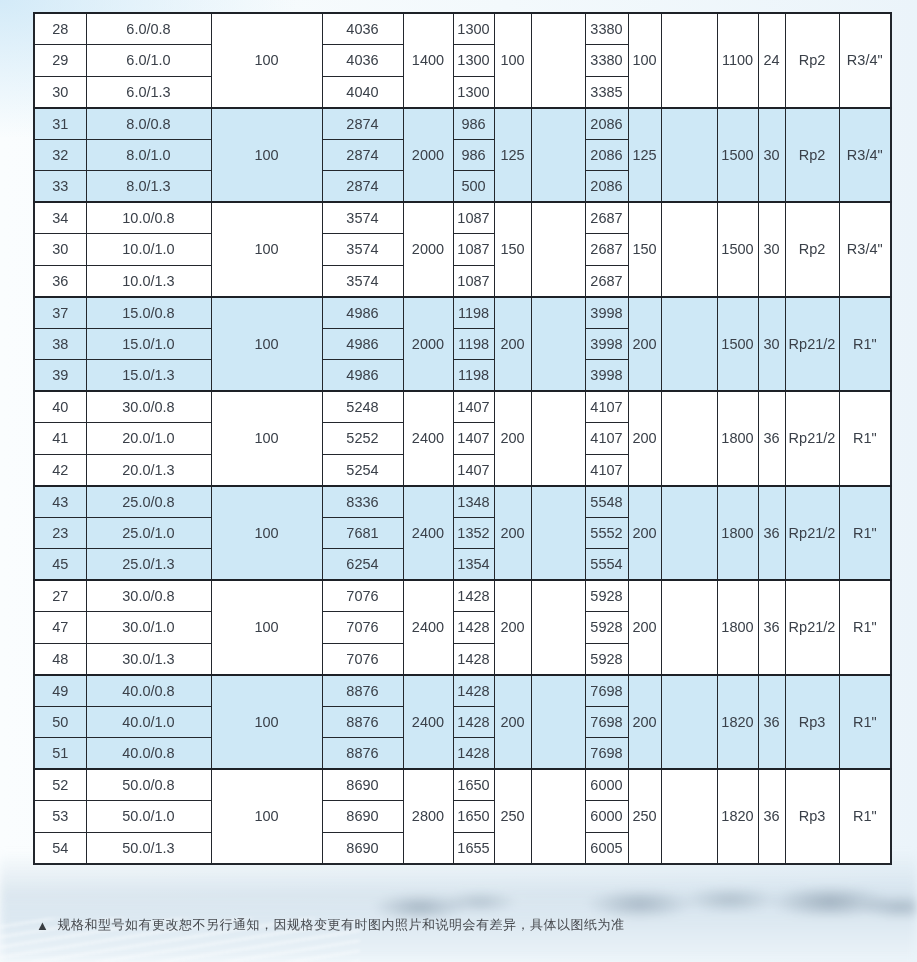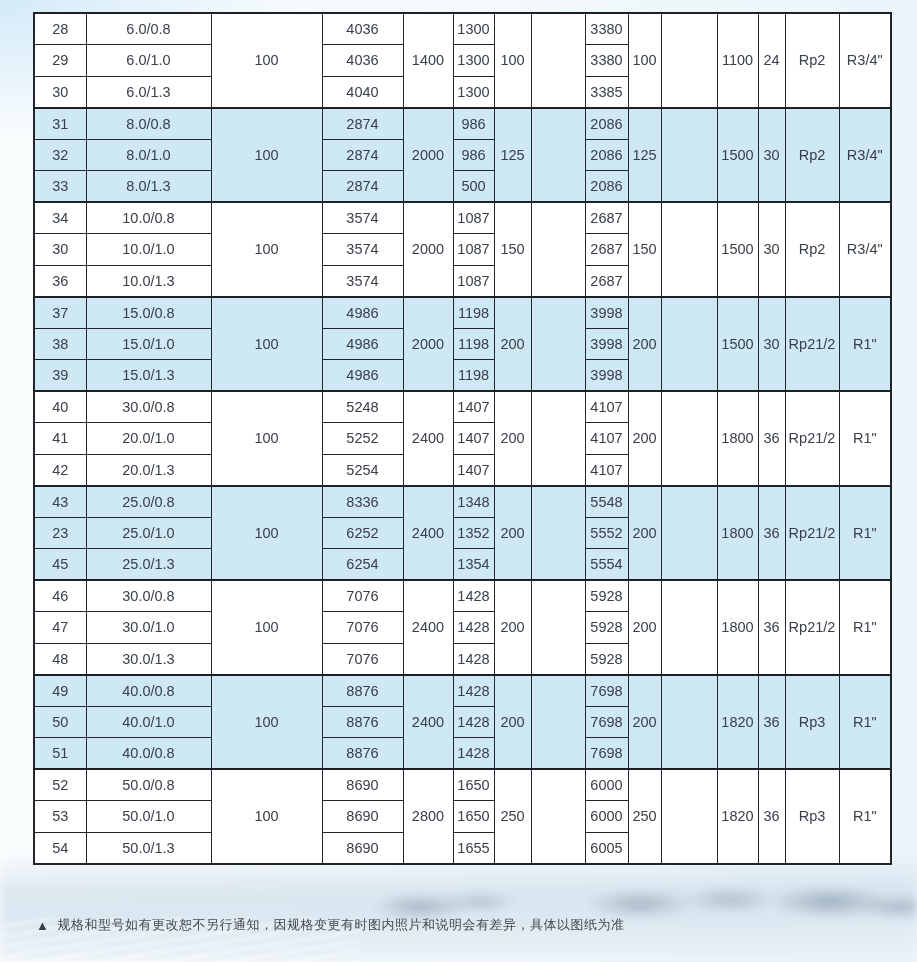--- a/index.html
+++ b/index.html
@@ -261,33 +261,33 @@
         <td rowspan="3">200</td>
         <td rowspan="3"></td>
         <td rowspan="3">1800</td>
         <td rowspan="3">36</td>
         <td rowspan="3">Rp21/2</td>
         <td rowspan="3">R1"</td>
       </tr>
       <tr class="row-blue">
         <td>23</td>
         <td>25.0/1.0</td>
-        <td>6252</td>
+        <td>7681</td>
         <td>1352</td>
         <td>5552</td>
       </tr>
       <tr class="row-blue">
         <td>45</td>
         <td>25.0/1.3</td>
         <td>6254</td>
         <td>1354</td>
         <td>5554</td>
       </tr>
       <tr class="sec-first row-white">
-        <td>46</td>
+        <td>27</td>
         <td>30.0/0.8</td>
         <td rowspan="3">100</td>
         <td>7076</td>
         <td rowspan="3">2400</td>
         <td>1428</td>
         <td rowspan="3">200</td>
         <td rowspan="3"></td>
         <td>5928</td>
         <td rowspan="3">200</td>
         <td rowspan="3"></td>

